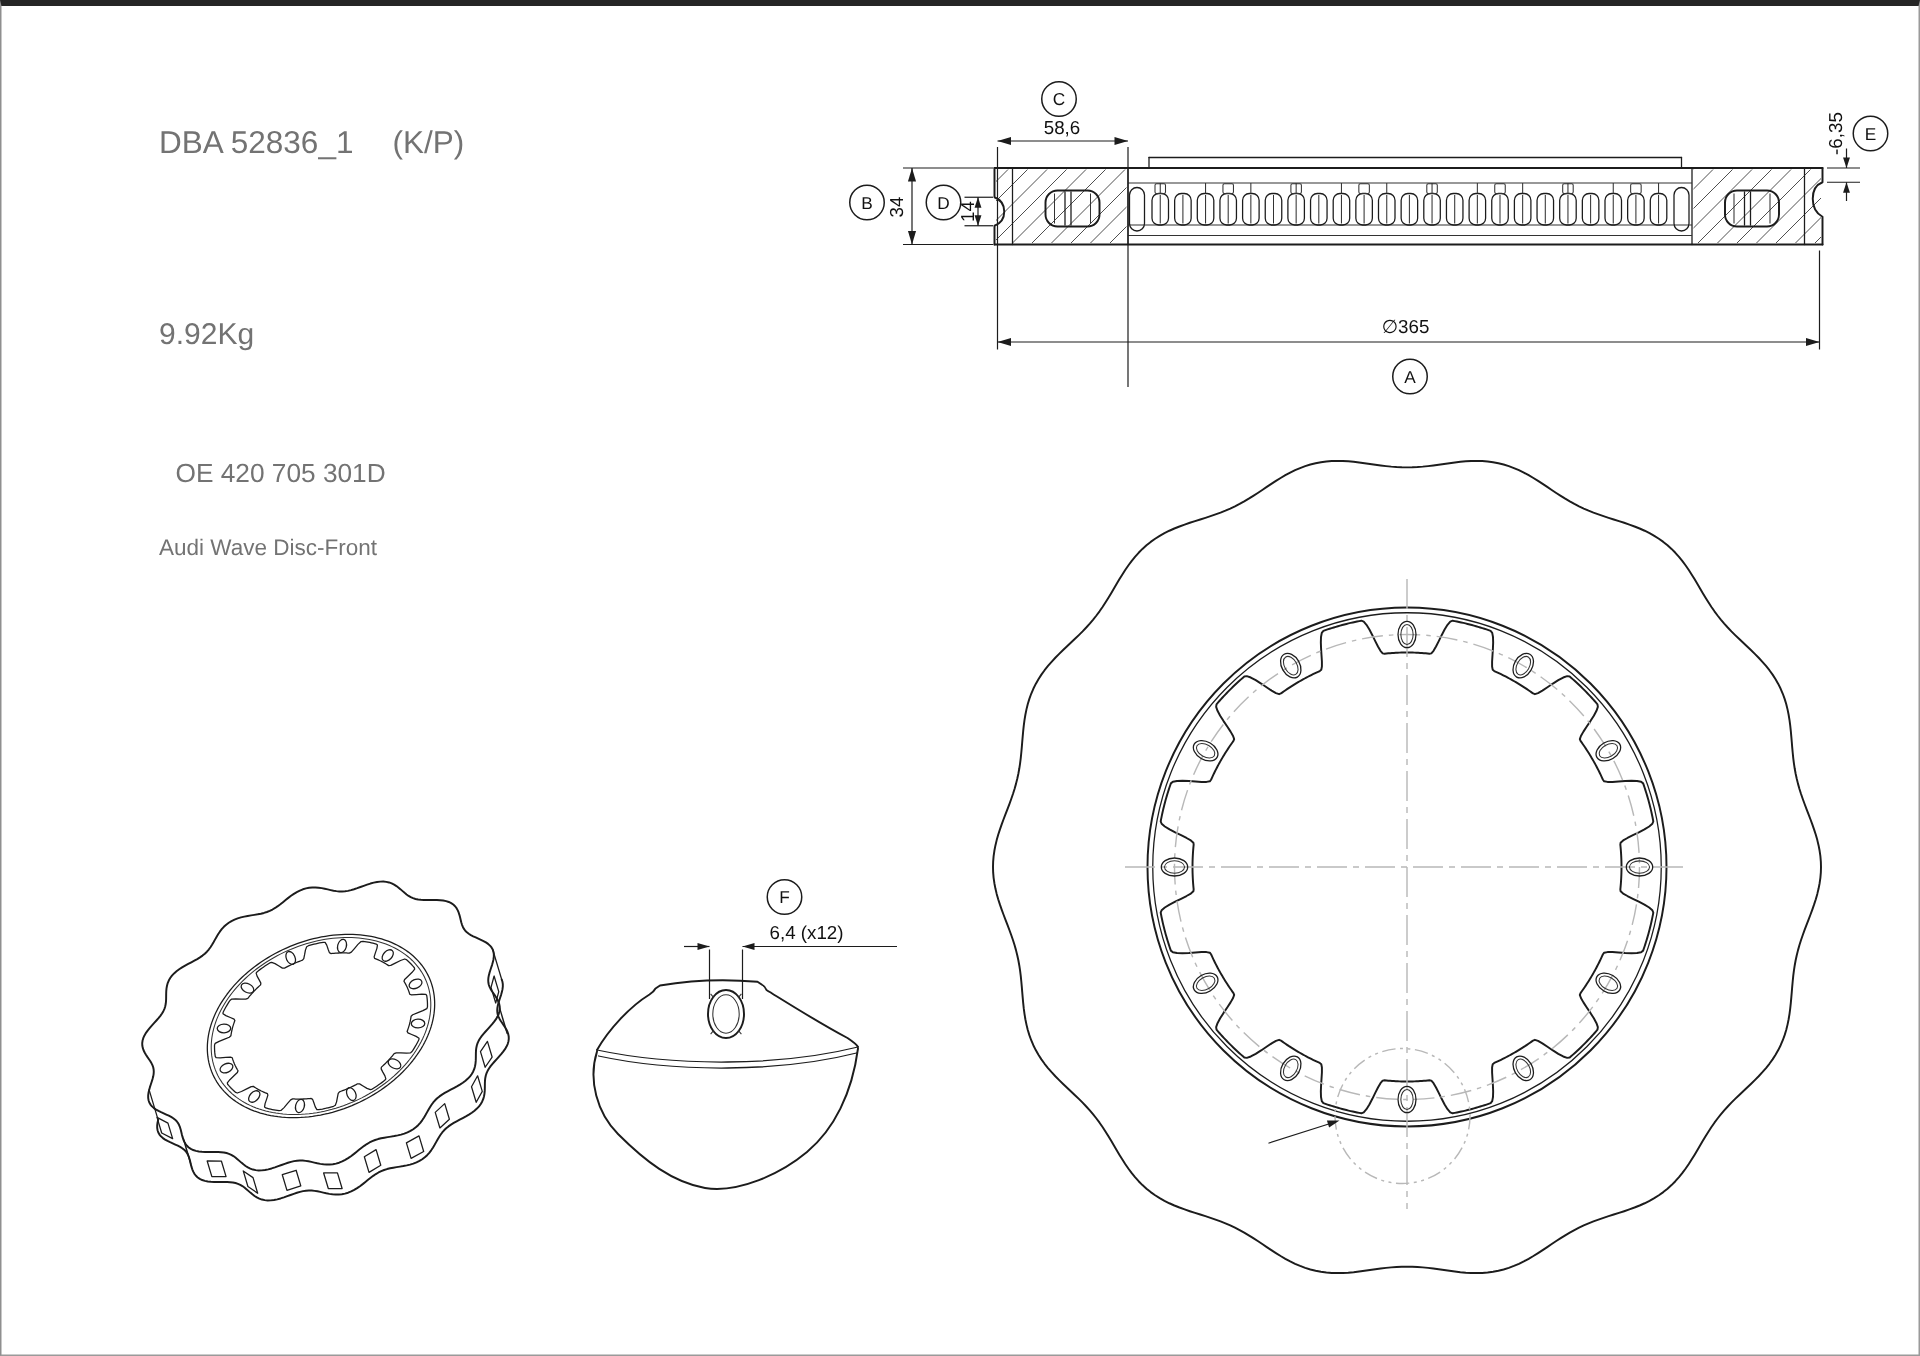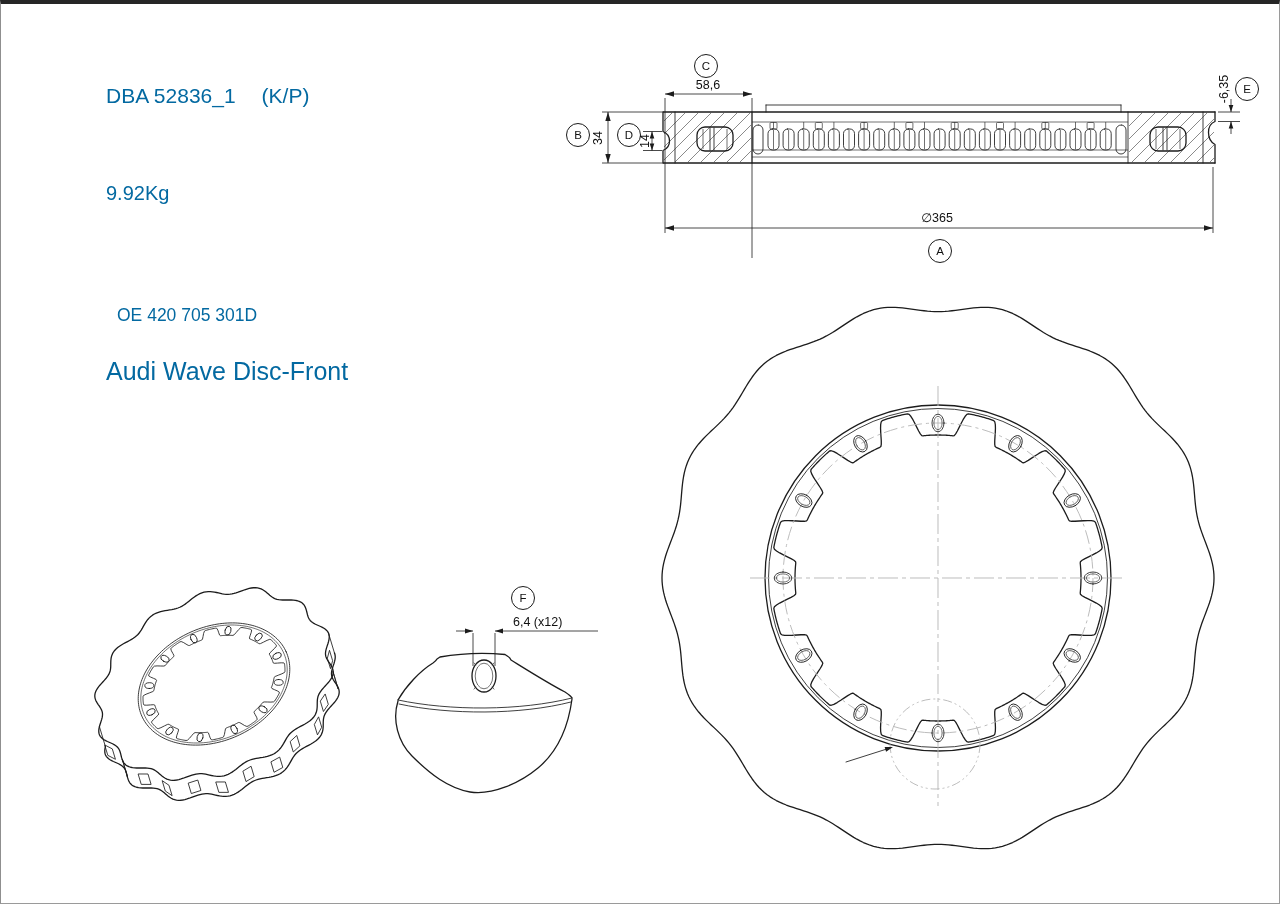--- a/index.html
+++ b/index.html
@@ -1,23 +1,23 @@
 <!DOCTYPE html>
 <html><head>
 <meta charset="utf-8">
 <style>
   html,body{margin:0;padding:0;background:#fff;width:1280px;height:904px;overflow:hidden;
     font-family:"Liberation Sans", sans-serif;}
   .frame{position:absolute;inset:0;border-top:4px solid #262626;border-left:1px solid #8f8f8f;
     border-right:1px solid #9a9a9a;border-bottom:1px solid #9a9a9a;pointer-events:none;}
-  .txt{position:absolute;color:#0369a1;white-space:nowrap;}
+  .txt{position:absolute;color:#737373;white-space:nowrap;}
   .part-title{left:106px;top:84px;font-size:21px;display:flex;gap:26px;}
-  .weight{left:106px;top:182px;font-size:20px;}
+  .weight{left:106px;top:212px;font-size:20px;}
   .oe{left:117px;top:305px;font-size:17.5px;}
-  .pname{left:106px;top:357px;font-size:25px;}
+  .pname{left:106px;top:357px;font-size:15px;}
   svg{position:absolute;left:0;top:0;}
   .s{fill:none;stroke:#1c1c1c;stroke-width:1.3;stroke-linecap:round;stroke-linejoin:round;}
   .s2{fill:none;stroke:#1c1c1c;stroke-width:.85;stroke-linecap:round;stroke-linejoin:round;}
   .sth{fill:none;stroke:#333;stroke-width:.7;}
   .hatch{stroke:#4a4a4a;stroke-width:.65;}
   .cl{fill:none;stroke:#b8b8b8;stroke-width:.95;}
   .dim{fill:none;stroke:#1c1c1c;stroke-width:.8;}
   .arr{fill:#1c1c1c;stroke:none;}
   text{fill:#111;}
   .t-dim{font-size:12.5px;}

